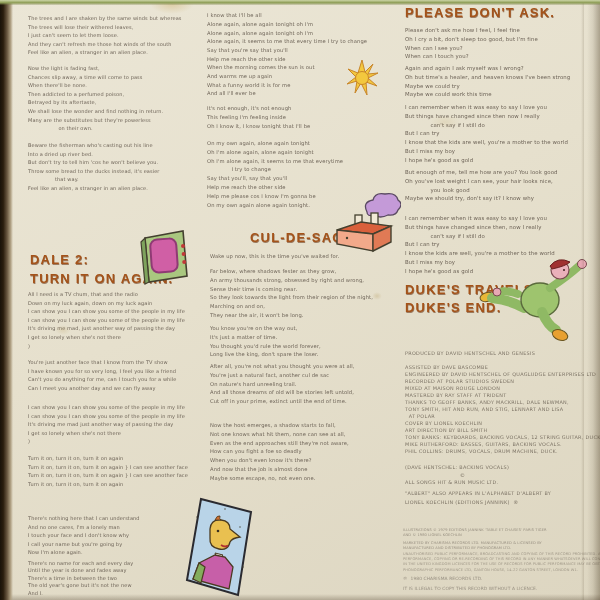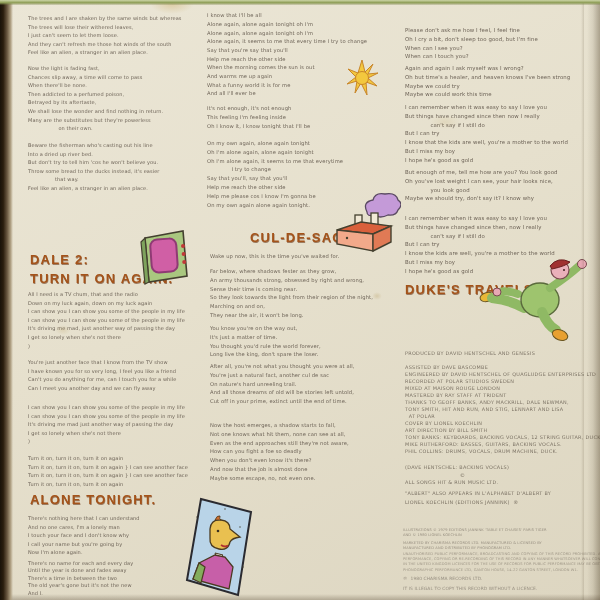--- a/index.html
+++ b/index.html
@@ -74,21 +74,20 @@
   <div class="lyrics col-l" style="left:28px;top:403px">I can show you I can show you some of the people in my life
 I can show you I can show you some of the people in my life
 It's driving me mad just another way of passing the day
 I get so lonely when she's not there
 )</div>
   <div class="lyrics col-l" style="left:28px;top:454px">Turn it on, turn it on, turn it on again
 Turn it on, turn it on, turn it on again } I can see another face
 Turn it on, turn it on, turn it on again } I can see another face
 Turn it on, turn it on, turn it on again</div>
 
-  <div class="heading" style="left:30px;top:492px">ALONE TONIGHT.</div>
   <div class="lyrics col-l" style="left:28px;top:514px">There's nothing here that I can understand
 And no one cares, I'm a lonely man
 I touch your face and I don't know why
 I call your name but you're going by
 Now I'm alone again.</div>
   <div class="lyrics col-l tight" style="left:28px;top:560px">There's no name for each and every day
 Until the year is done and fades away
 There's a time in between the two
 The old year's gone but it's not the new
 And I.</div>
@@ -133,20 +132,21 @@
 And all those dreams of old will be stories left untold,
 Cut off in your prime, extinct until the end of time.</div>
   <div class="lyrics col-m" style="left:210px;top:421px">Now the host emerges, a shadow starts to fall,
 Not one knows what hit them, none can see at all,
 Even as the end approaches still they're not aware,
 How can you fight a foe so deadly
 When you don't even know it's there?
 And now that the job is almost done
 Maybe some escape, no, not even one.</div>
 
+  <div class="heading" style="left:405px;top:5px">PLEASE DON'T ASK.</div>
   <div class="lyrics col-r" style="left:405px;top:26px">Please don't ask me how I feel, I feel fine
 Oh I cry a bit, don't sleep too good, but I'm fine
 When can I see you?
 When can I touch you?</div>
   <div class="lyrics col-r" style="left:405px;top:64px">Again and again I ask myself was I wrong?
 Oh but time's a healer, and heaven knows I've been strong
 Maybe we could try
 Maybe we could work this time</div>
   <div class="lyrics col-r" style="left:405px;top:103px">I can remember when it was easy to say I love you
 But things have changed since then now I really
@@ -161,20 +161,21 @@
 Maybe we should try, don't say it? I know why</div>
   <div class="lyrics col-r" style="left:405px;top:214px">I can remember when it was easy to say I love you
 But things have changed since then, now I really
               can't say if I still do
 But I can try
 I know the kids are well, you're a mother to the world
 But I miss my boy
 I hope he's good as gold</div>
 
   <div class="heading" style="left:405px;top:282px">DUKE'S TRAVELS.</div>
+  <div class="heading" style="left:405px;top:300px">DUKE'S END.</div>
 
   <div class="credits" style="left:405px;top:350px">PRODUCED BY DAVID HENTSCHEL AND GENESIS</div>
   <div class="credits" style="left:405px;top:364px">ASSISTED BY DAVE BASCOMBE
 ENGINEERED BY DAVID HENTSCHEL OF QUAGLUDGE ENTERPRISES LTD
 RECORDED AT POLAR STUDIOS SWEDEN
 MIXED AT MAISON ROUGE LONDON
 MASTERED BY RAY STAFF AT TRIDENT
 THANKS TO GEOFF BANKS, ANDY MACKRILL, DALE NEWMAN,
 TONY SMITH, HIT AND RUN, AND STIG, LENNART AND LISA
   AT POLAR

